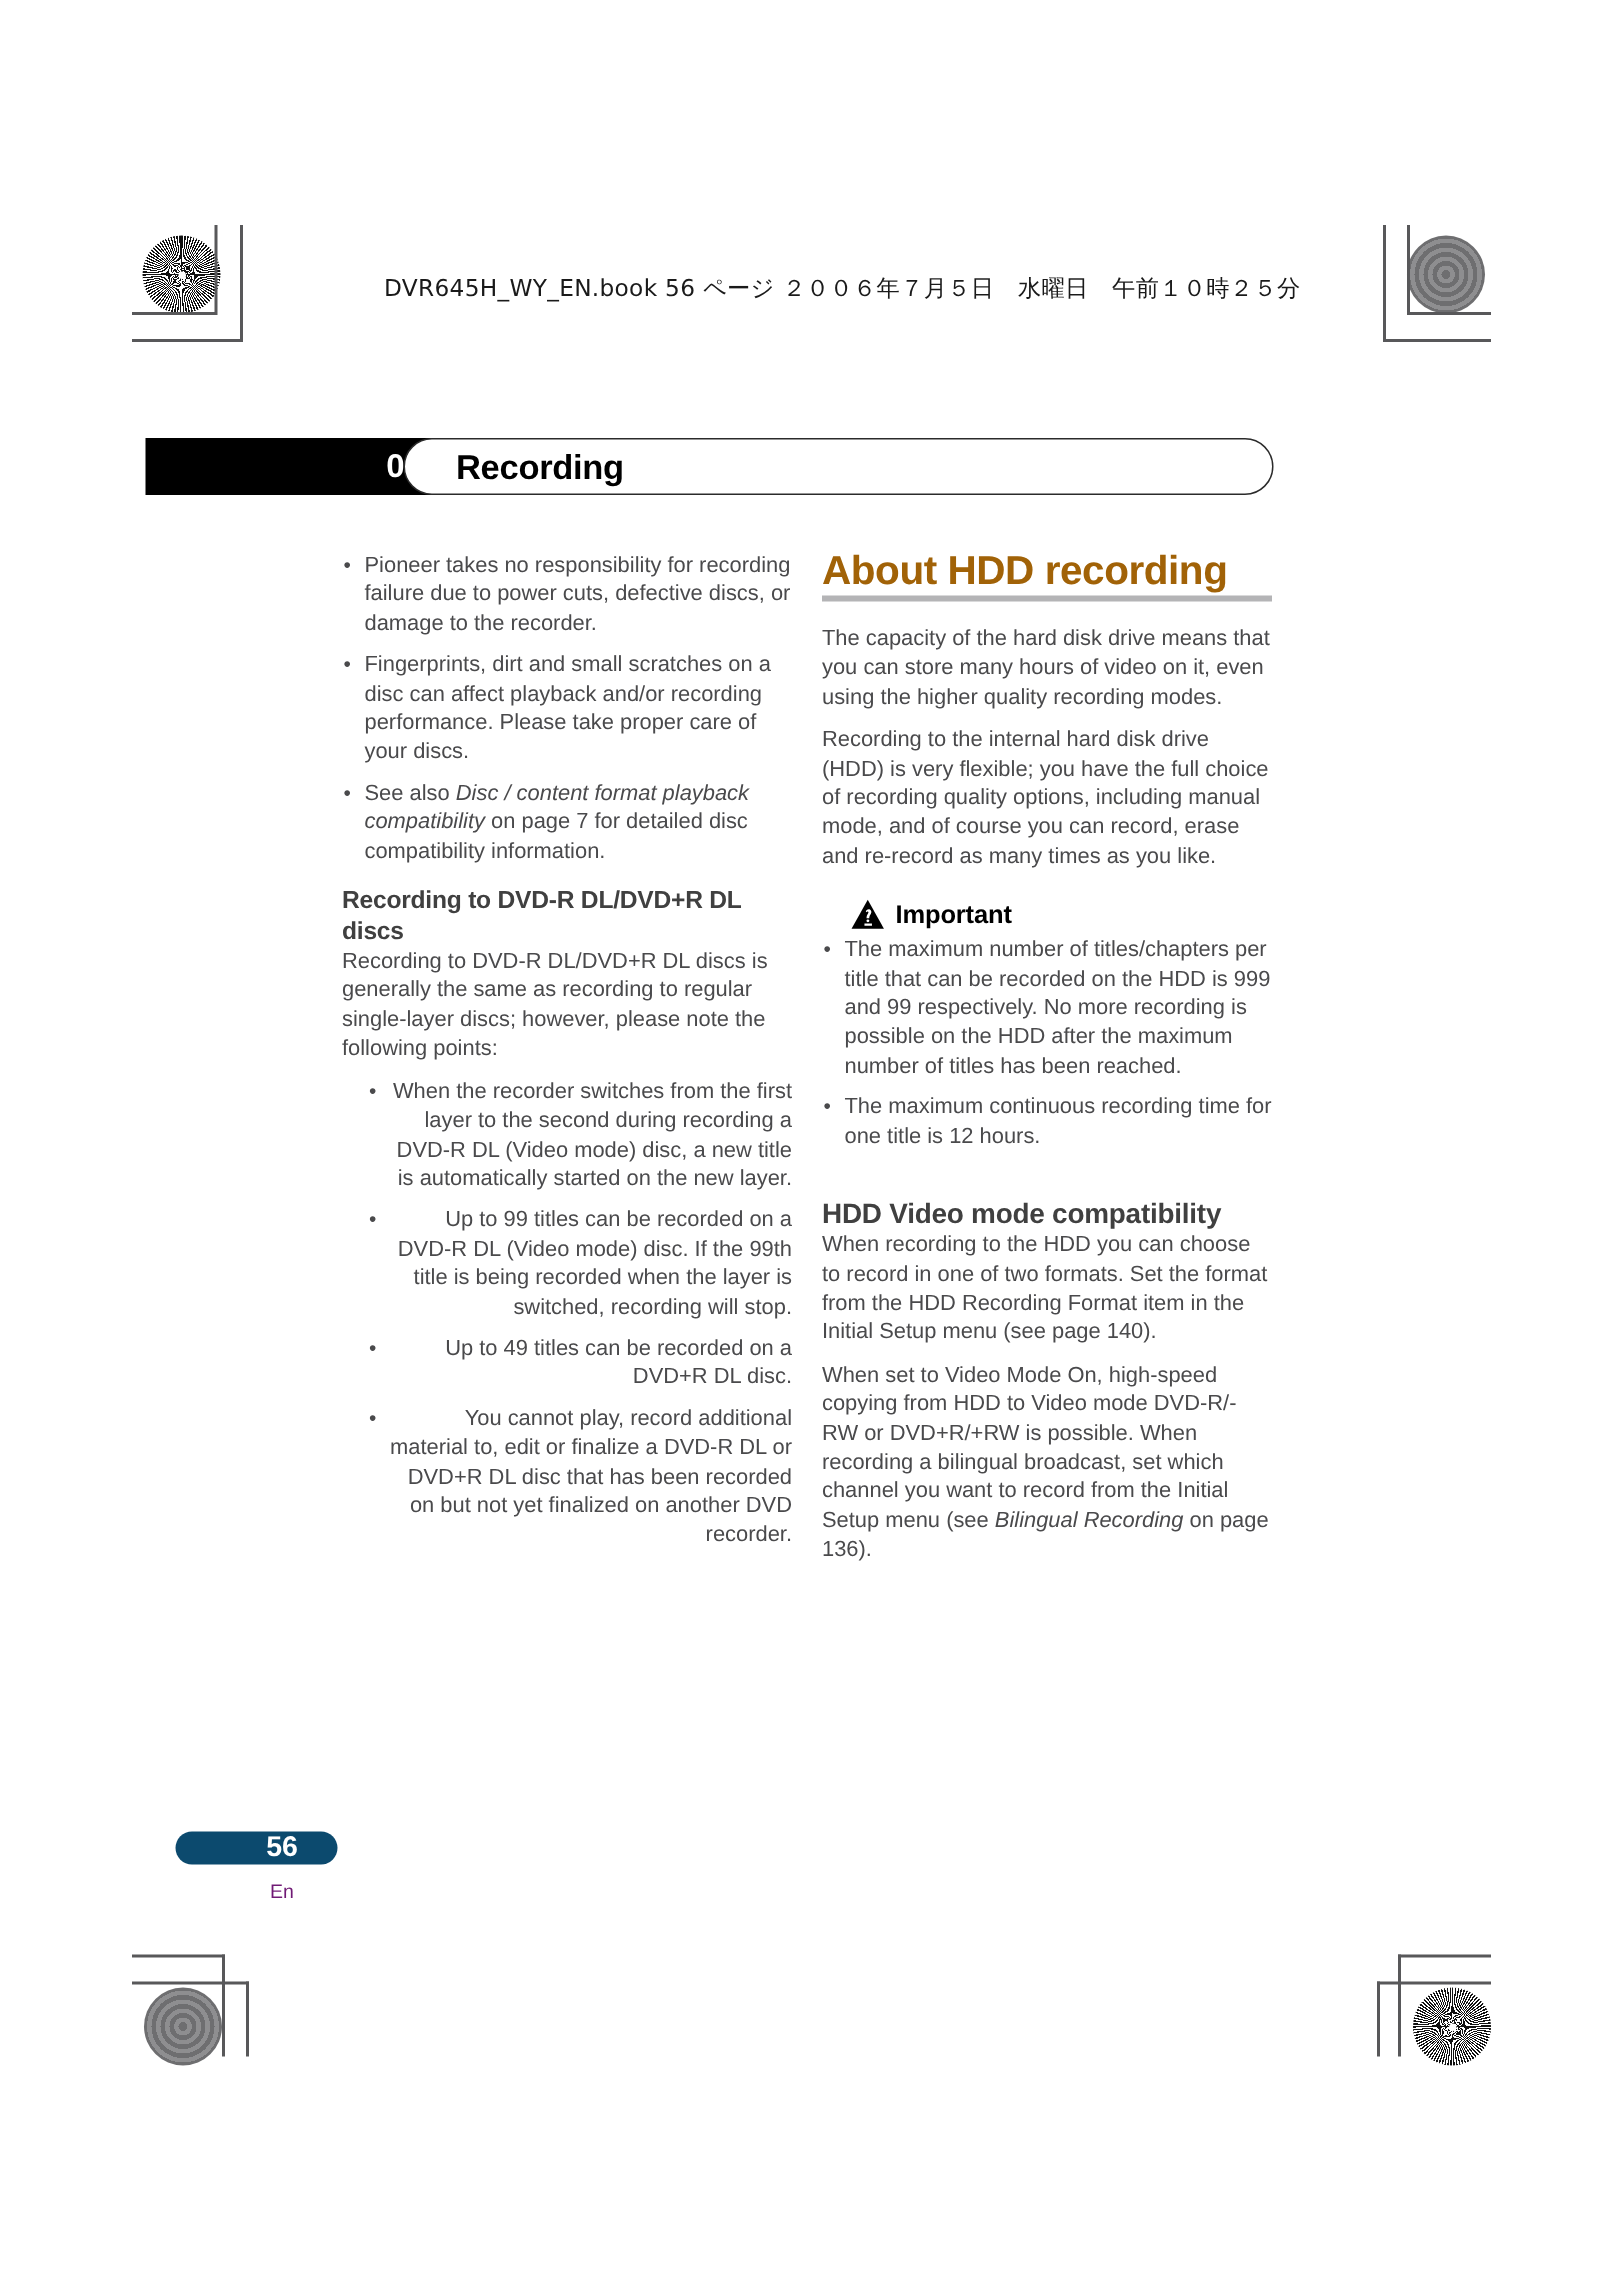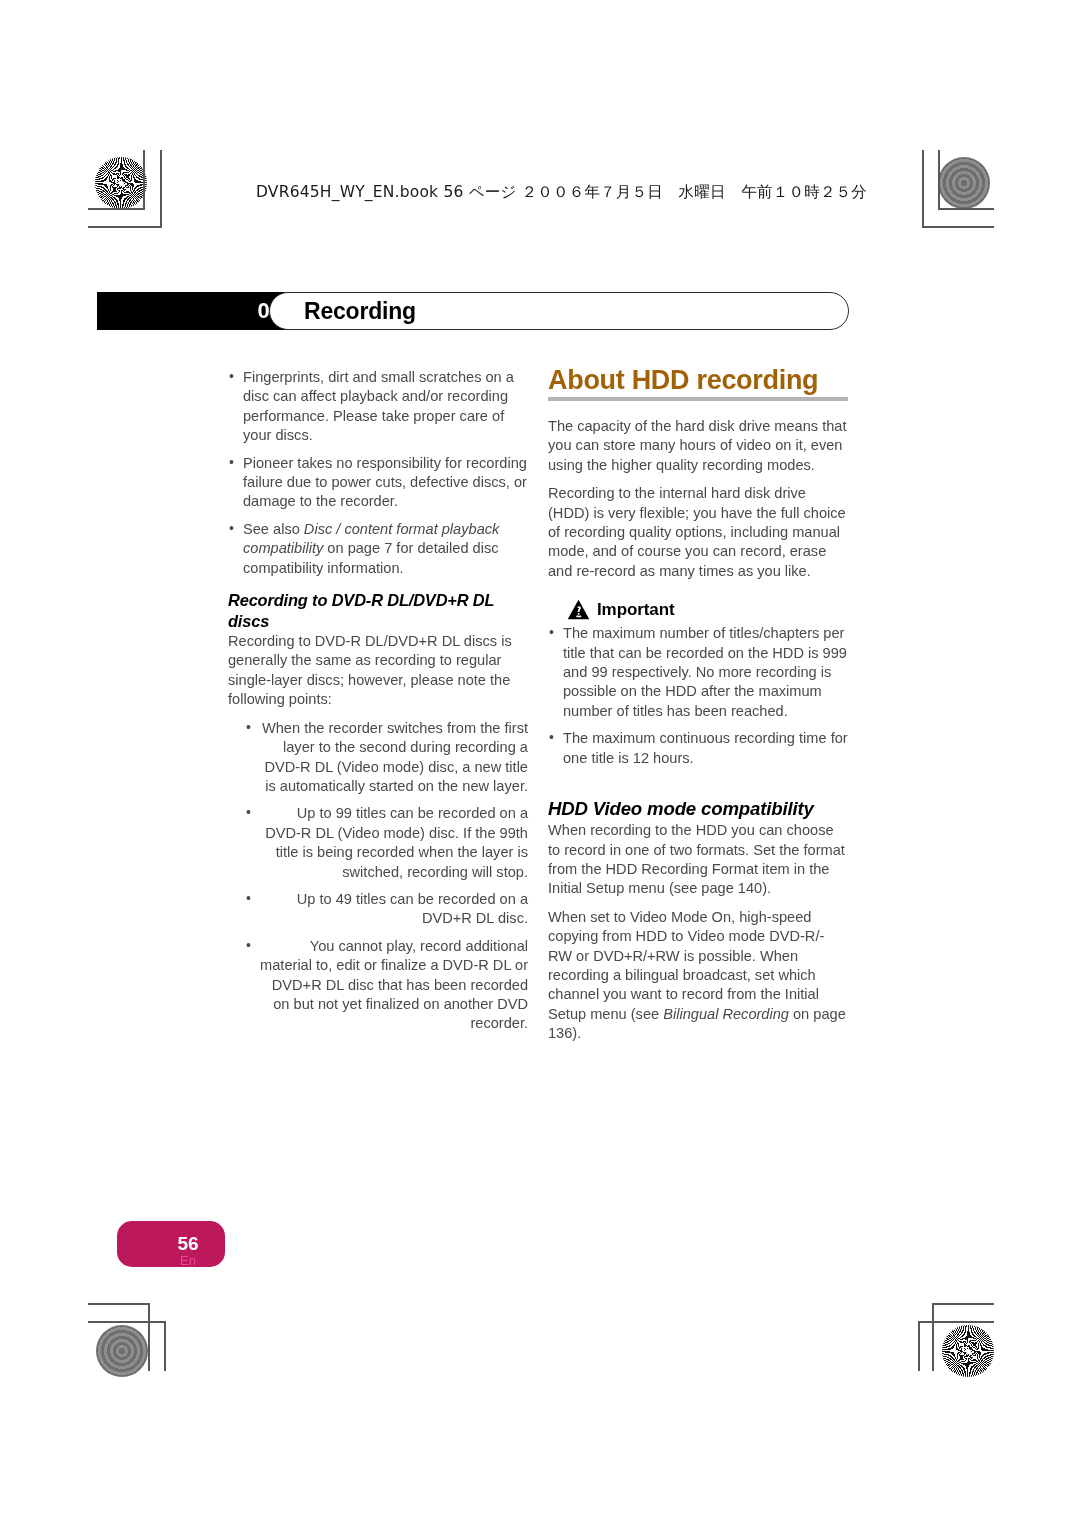--- a/index.html
+++ b/index.html
@@ -108,24 +108,23 @@
   }
   .major-rule {
     height: 4px;
     background: #b4b4b6;
     margin: 4px 0 16px 0;
   }
   h3.minor {
     margin: 12px 0 1px 0;
     font-size: 16.4px;
     font-weight: bold;
-    color: #000000;
+    color: #404040;
     line-height: 20.5px;
     letter-spacing: -0.15px;
-    font-style: italic;
   }
 
   ul.bullets { margin: 0; padding: 0; list-style: none; }
   ul.bullets li {
     position: relative;
     padding-left: 15px;
     margin-bottom: 8px;
   }
   ul.bullets li:last-child { margin-bottom: 0; }
   ul.bullets li::before {
@@ -149,35 +148,35 @@
     display: block;
   }
   .important-head .label {
     font-size: 17px; font-weight: bold; color: #000000;
     letter-spacing: -0.1px;
   }
 
   
   .page-pill {
     position: absolute; left: 117px; top: 1221px;
-    width: 108px; height: 46px;
-    background: #be185d;
+    width: 108px; height: 22px;
+    background: #0c4a6e;
     border-radius: 15px;
     color: #ffffff;
     font-size: 19px; font-weight: bold;
     display: flex; align-items: center; justify-content: center;
     padding-left: 34px;
   }
   .page-lang {
     position: absolute; left: 117px; top: 1253px;
     width: 108px;
     text-align: center;
     padding-left: 34px;
     font-size: 13px;
-    color: #ec4899;
+    color: #701a75;
   }
 </style>
 </head>
 <body>
 
 <div class="reg-layer">
 
   <div class="starburst" style="left:95px; top:157px;"></div>
   <div class="crop-line crop-v" style="left:143px; top:150px; height:60px;"></div>
   <div class="crop-line crop-v" style="left:160px; top:150px; height:78px;"></div>
@@ -223,22 +222,22 @@
     <span>06</span>
   </div>
   <div class="chapter-title-pill">
     <span>Recording</span>
   </div>
 </div>
 
 <div class="col col-left">
 
   <ul class="bullets">
+    <li>Pioneer takes no responsibility for recording failure due to power cuts, defective discs, or damage to the recorder.</li>
     <li>Fingerprints, dirt and small scratches on a disc can affect playback and/or recording performance. Please take proper care of your discs.</li>
-    <li>Pioneer takes no responsibility for recording failure due to power cuts, defective discs, or damage to the recorder.</li>
     <li><span>See also </span><em>Disc / content format playback compatibility</em><span> on page 7 for detailed disc compatibility information.</span></li>
   </ul>
 
   <h3 class="minor">Recording to DVD-R DL/DVD+R DL discs</h3>
   <p class="body">Recording to DVD-R DL/DVD+R DL discs is generally the same as recording to regular single-layer discs; however, please note the following points:</p>
 
   <ul class="bullets indented">
     <li>When the recorder switches from the first layer to the second during recording a DVD-R DL (Video mode) disc, a new title is automatically started on the new layer.</li>
     <li>Up to 99 titles can be recorded on a DVD-R DL (Video mode) disc. If the 99th title is being recorded when the layer is switched, recording will stop.</li>
     <li>Up to 49 titles can be recorded on a DVD+R DL disc.</li>

